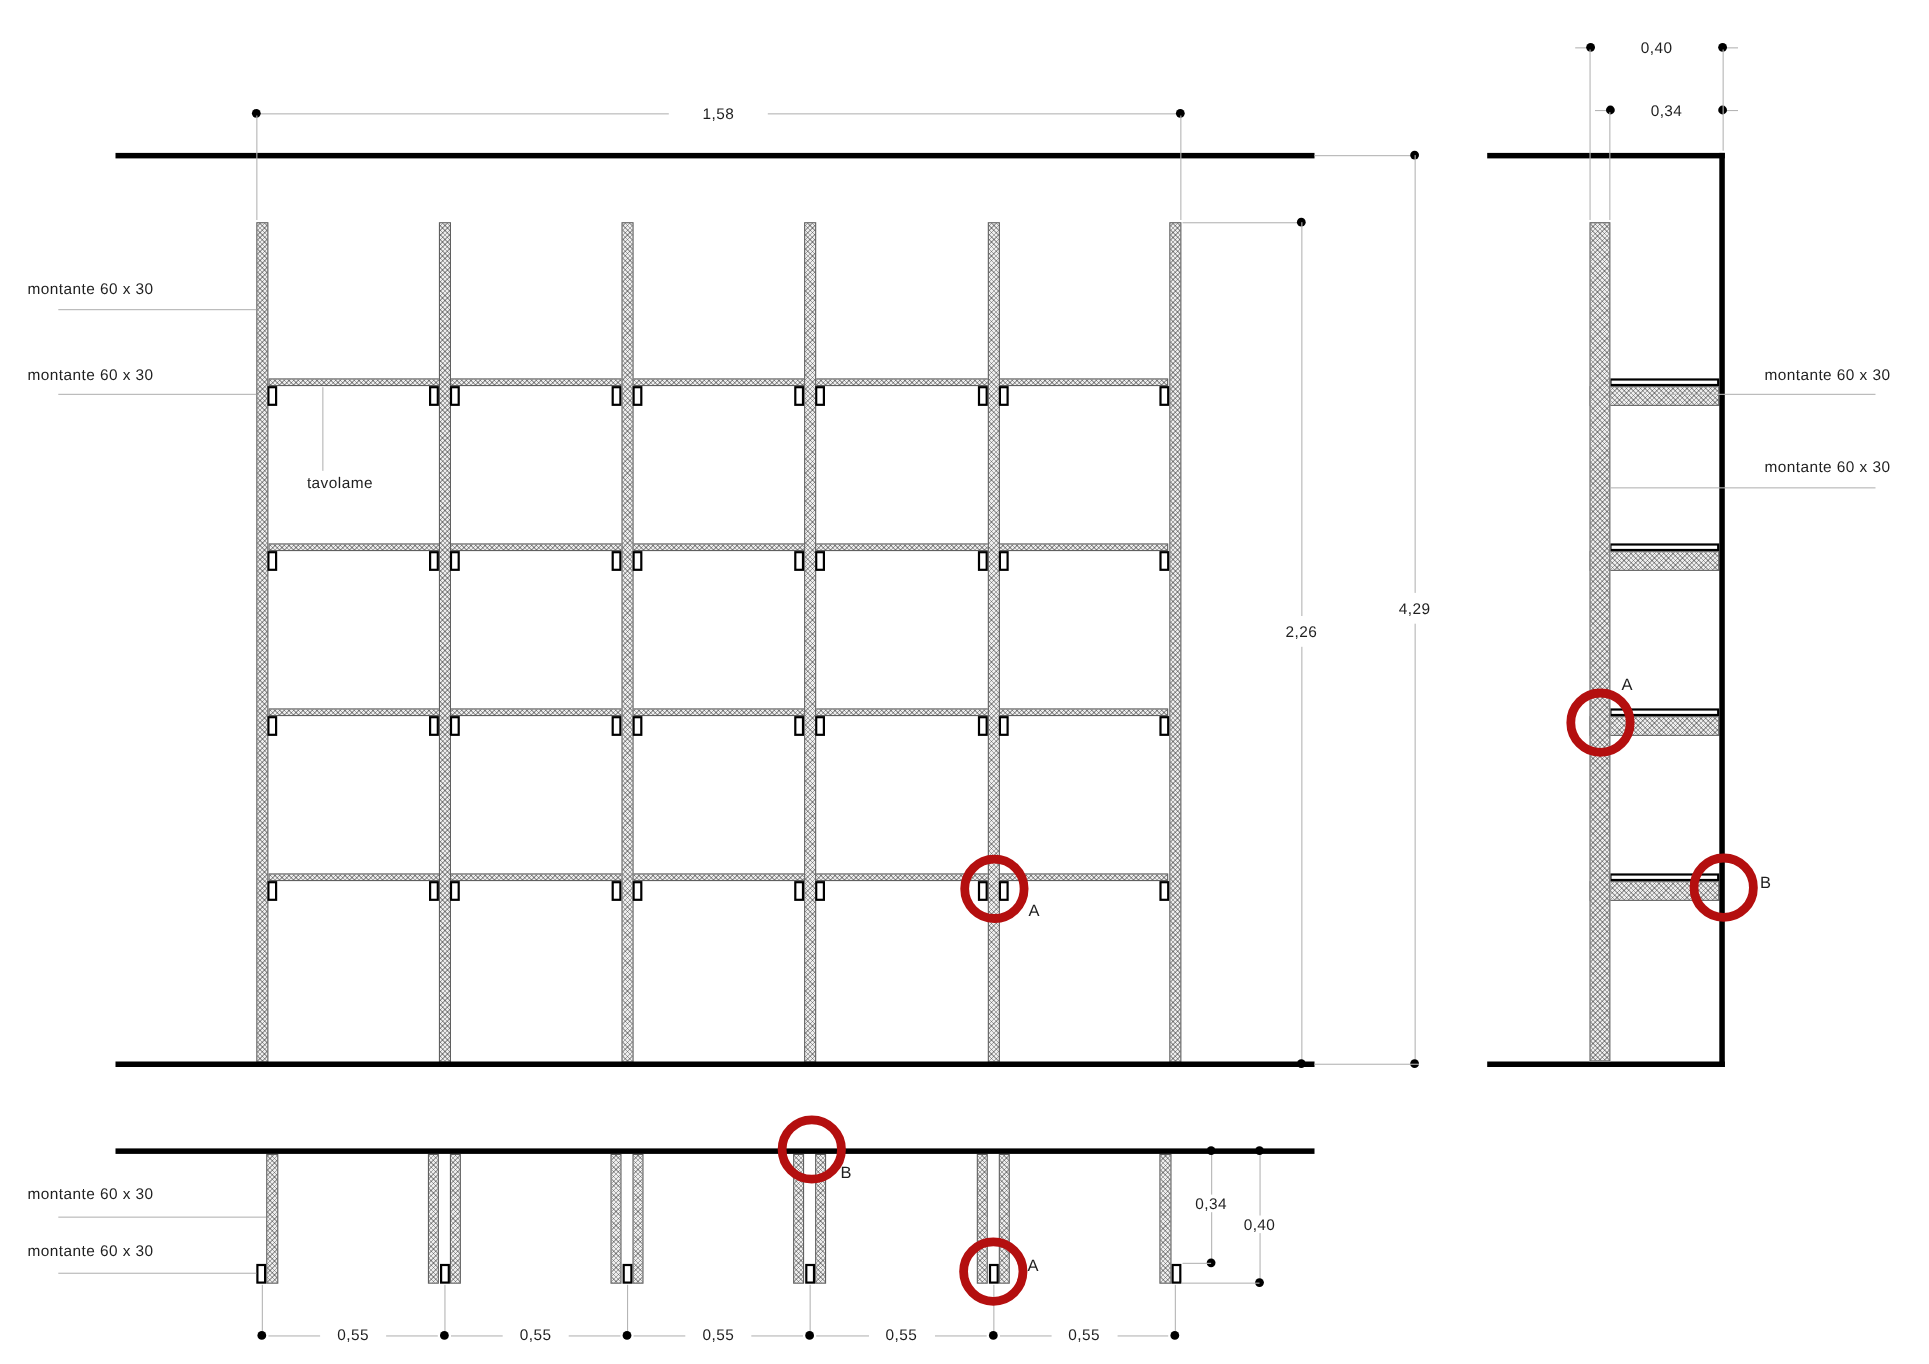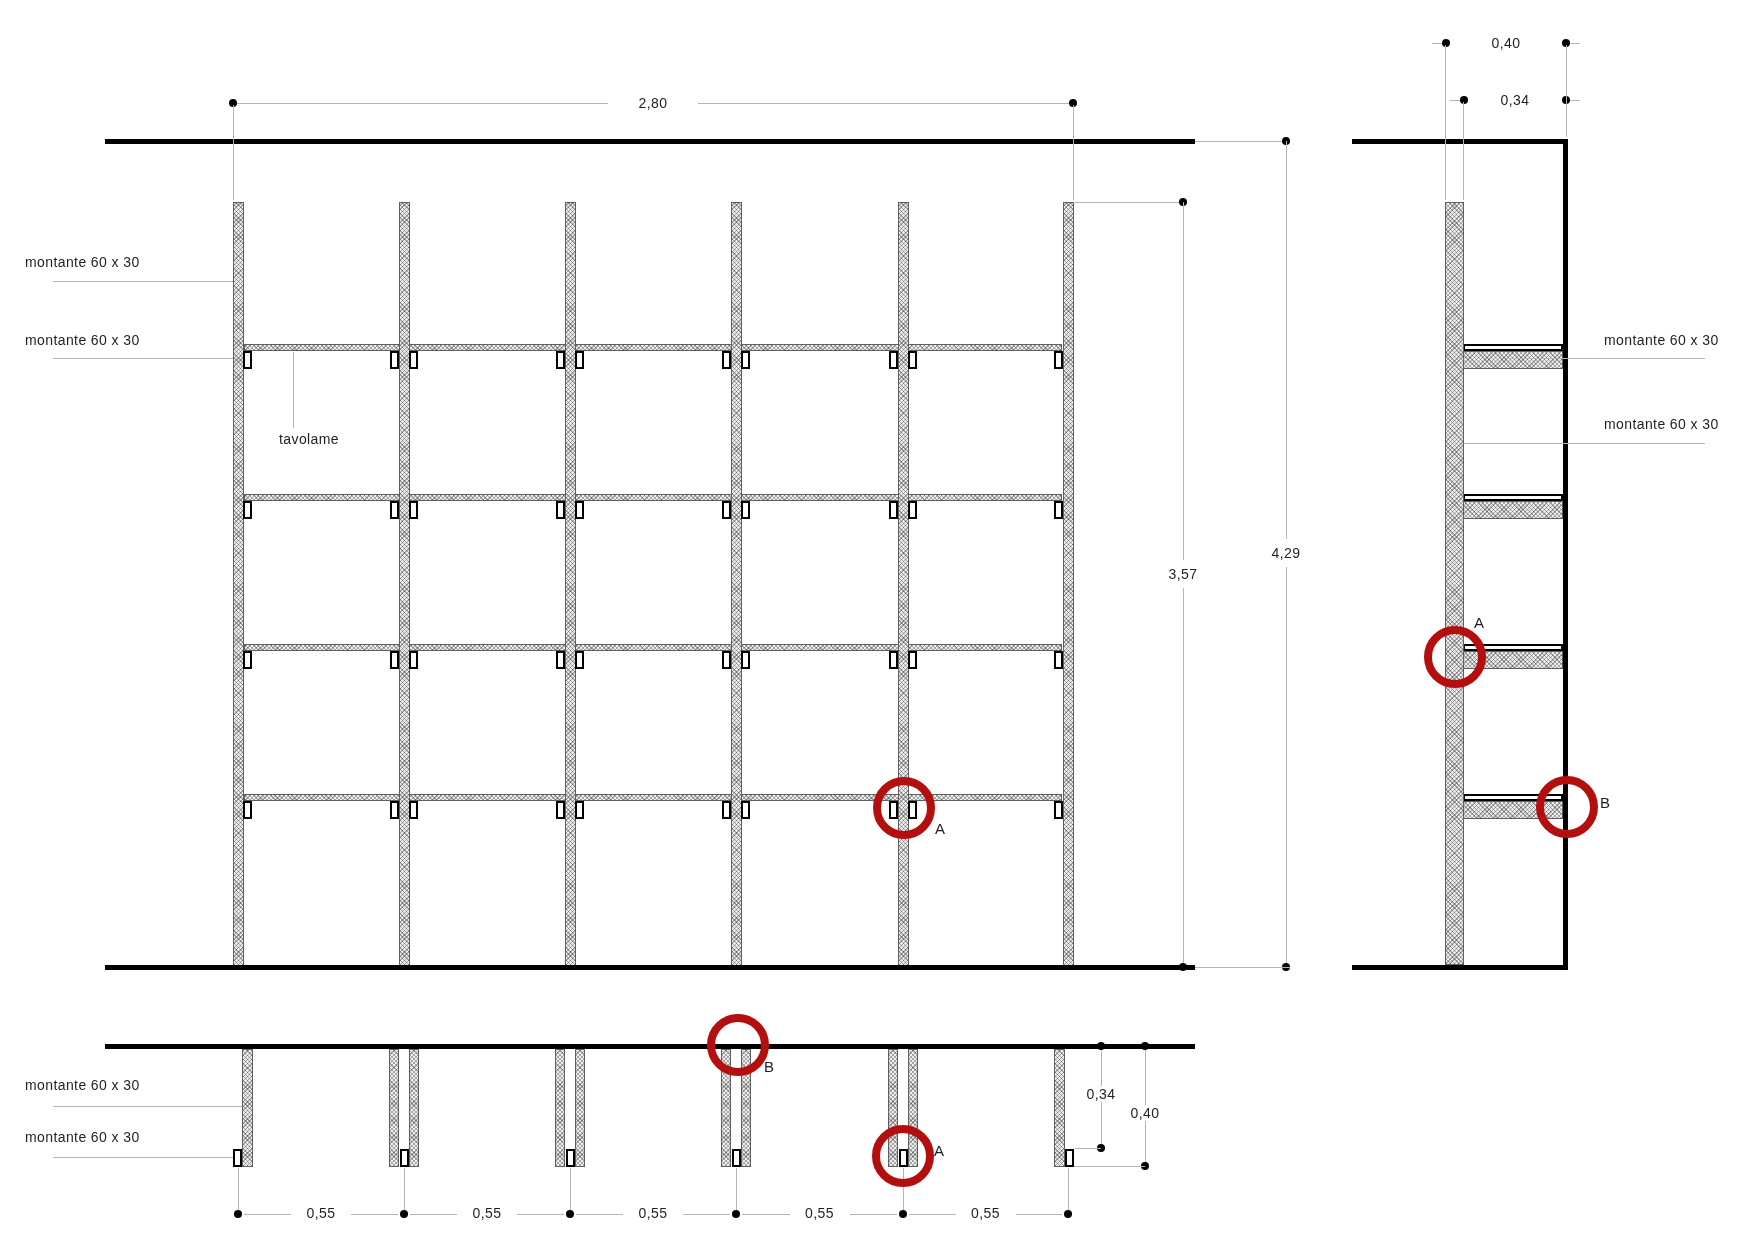--- a/index.html
+++ b/index.html
@@ -134,28 +134,28 @@
 
   <div class="tl" style="left:105px;top:139px;width:1090px;height:5px;"></div>
   <div class="tl" style="left:105px;top:965px;width:1090px;height:5px;"></div>
 
   <div class="hl" style="left:233px;top:103px;width:375px;"></div>
   <div class="hl" style="left:698px;top:103px;width:375px;"></div>
   <div class="dot" style="left:229px;top:99px;"></div>
   <div class="dot" style="left:1069px;top:99px;"></div>
   <div class="vl" style="left:233px;top:105px;height:95px;"></div>
   <div class="vl" style="left:1073px;top:105px;height:95px;"></div>
-  <span class="dimtxt" style="left:653px;top:96px;">2,80</span>
+  <span class="dimtxt" style="left:653px;top:96px;">1,58</span>
 
   <div class="hl" style="left:1075px;top:202px;width:108px;"></div>
   <div class="dot" style="left:1179px;top:198px;"></div>
   <div class="vl" style="left:1183px;top:202px;height:358px;"></div>
   <div class="vl" style="left:1183px;top:588px;height:377px;"></div>
   <div class="dot" style="left:1179px;top:963px;"></div>
-  <span class="dimtxt" style="left:1183px;top:567px;">3,57</span>
+  <span class="dimtxt" style="left:1183px;top:567px;">2,26</span>
 
   <div class="hl" style="left:1195px;top:141px;width:91px;"></div>
   <div class="dot" style="left:1282px;top:137px;"></div>
   <div class="vl" style="left:1286px;top:141px;height:398px;"></div>
   <div class="vl" style="left:1286px;top:567px;height:398px;"></div>
   <div class="dot" style="left:1282px;top:963px;"></div>
   <div class="hl" style="left:1195px;top:967px;width:95px;"></div>
   <span class="dimtxt" style="left:1286px;top:546px;">4,29</span>
 
   <span class="lbl" style="left:25px;top:255px;">montante 60 x 30</span>

